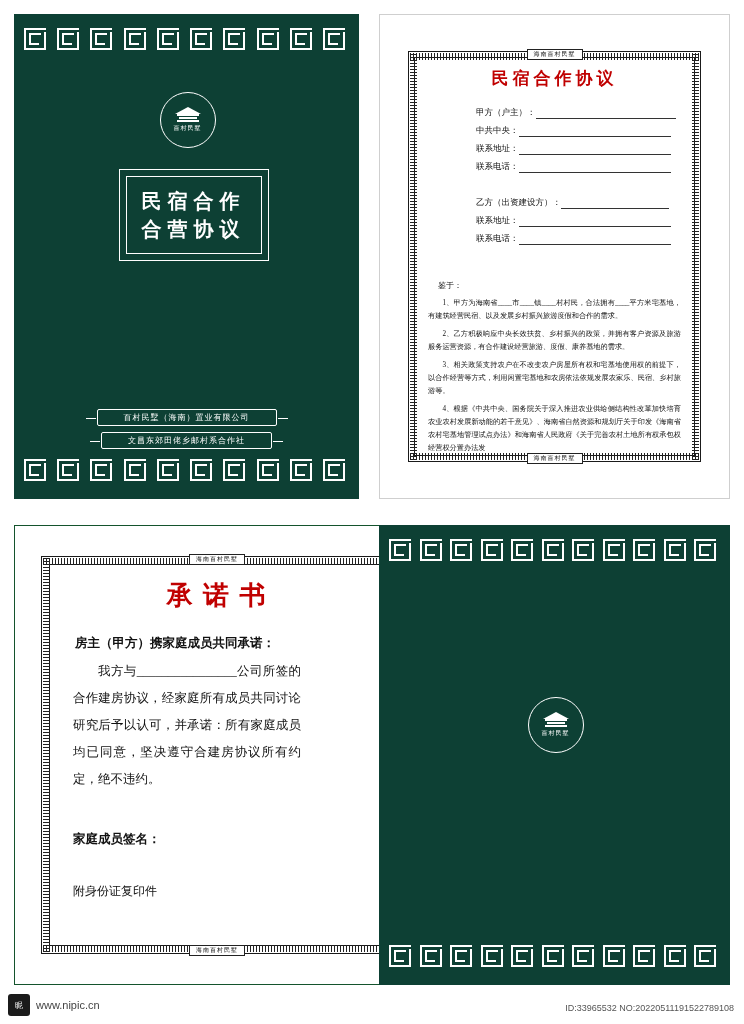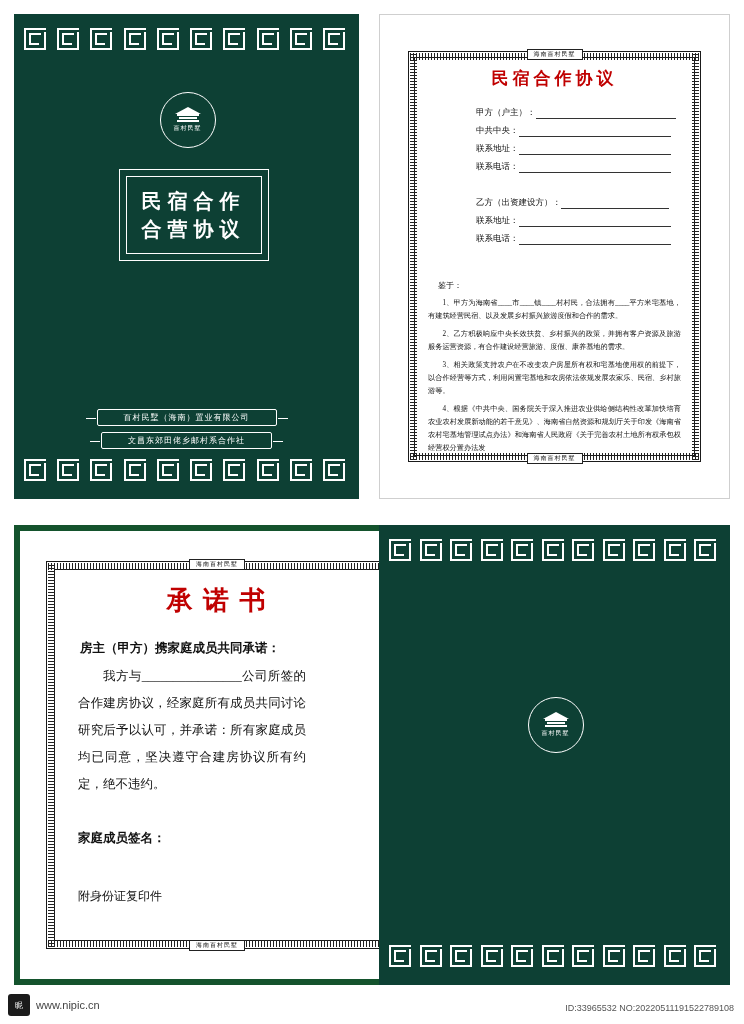--- a/index.html
+++ b/index.html
@@ -328,40 +328,40 @@
   <div class="field" style="left:58px;top:265px;font-size:8px;">鉴于：</div>
 
   <div class="para" style="left:48px;right:48px;top:282px;">
     <p>1、甲方为海南省____市____镇____村村民，合法拥有____平方米宅基地，有建筑经营民宿、以及发展乡村振兴旅游度假和合作的需求。</p>
     <p>2、乙方积极响应中央长效扶贫、乡村振兴的政策，并拥有客户资源及旅游服务运营资源，有合作建设经营旅游、度假、康养基地的需求。</p>
     <p>3、相关政策支持农户在不改变农户房屋所有权和宅基地使用权的前提下，以合作经营等方式，利用闲置宅基地和农房依法依规发展农家乐、民宿、乡村旅游等。</p>
     <p>4、根据《中共中央、国务院关于深入推进农业供给侧结构性改革加快培育农业农村发展新动能的若干意见》、海南省自然资源和规划厅关于印发《海南省农村宅基地管理试点办法》和海南省人民政府《关于完善农村土地所有权承包权经营权分置办法发</p>
   </div>
 </div>
 
-<div class="sheet paper" style="left:14px;top:525px;width:406px;height:460px;border:6px solid #14532d;">
+<div class="sheet paper" style="left:14px;top:525px;width:406px;height:460px;border:1px solid #14532d;">
 
   <div class="paper-frame" style="left:26px;top:30px;right:26px;bottom:30px;"></div>
   <div class="paper-frame2" style="left:34px;top:38px;right:34px;bottom:38px;"></div>
 
   <div class="hatch" style="position:absolute;left:28px;right:28px;top:32px;height:7px;"></div>
   <div class="hatch" style="position:absolute;left:28px;right:28px;bottom:32px;height:7px;"></div>
   <div class="hatch-v" style="position:absolute;left:28px;top:32px;bottom:32px;width:7px;"></div>
   <div class="hatch-v" style="position:absolute;right:28px;top:32px;bottom:32px;width:7px;"></div>
 
   <div class="cap-label" style="left:50%;transform:translateX(-50%);top:28px;">海南百村民墅</div>
   <div class="cap-label" style="left:50%;transform:translateX(-50%);bottom:28px;">海南百村民墅</div>
 
   <div class="doc-title" style="top:52px;font-size:26px;letter-spacing:2px;">承 诺 书</div>
 
   <div class="promise-body" style="left:60px;top:104px;font-weight:bold;">房主（甲方）携家庭成员共同承诺：</div>
 
   <div class="promise-body" style="left:58px;width:228px;top:132px;text-indent:2em;text-align:justify;">我方与________________公司所签的合作建房协议，经家庭所有成员共同讨论研究后予以认可，并承诺：所有家庭成员均已同意，坚决遵守合建房协议所有约定，绝不违约。</div>
 
-  <div class="promise-body" style="left:58px;top:294px;font-weight:bold;">家庭成员签名：</div>
+  <div class="promise-body" style="left:58px;top:300px;font-weight:bold;">家庭成员签名：</div>
 
   <div class="promise-body" style="left:58px;top:352px;font-size:12px;">附身份证复印件</div>
 </div>
 
 <div class="sheet green" style="left:379px;top:525px;width:351px;height:460px;">
   <div class="keyrow" style="top:14px;">
       <div class="keyglyph">
         <i style="left:0;top:0;width:22px;height:2px"></i>
         <i style="left:0;top:0;width:2px;height:22px"></i>
         <i style="left:0;top:20px;width:22px;height:2px"></i>

